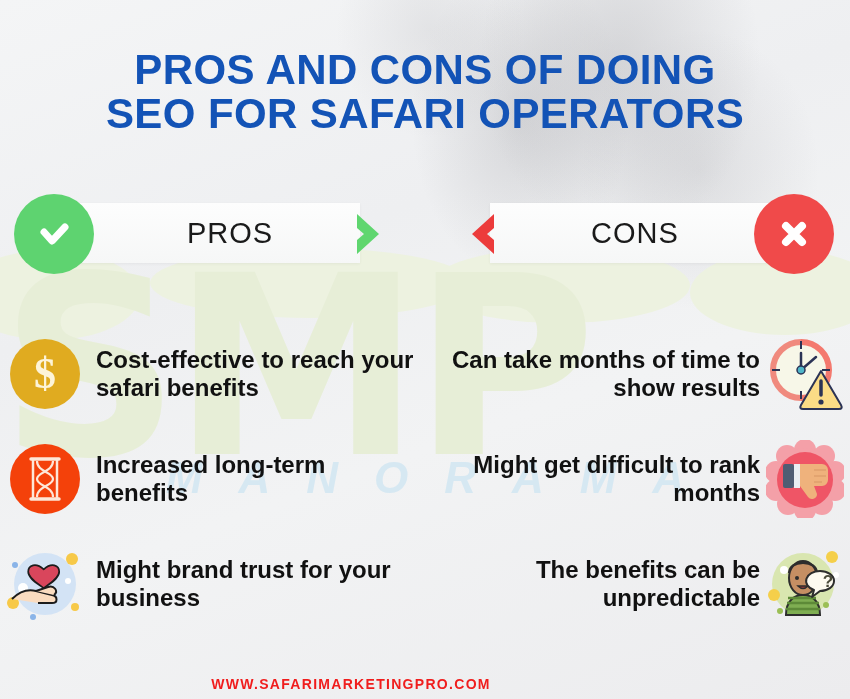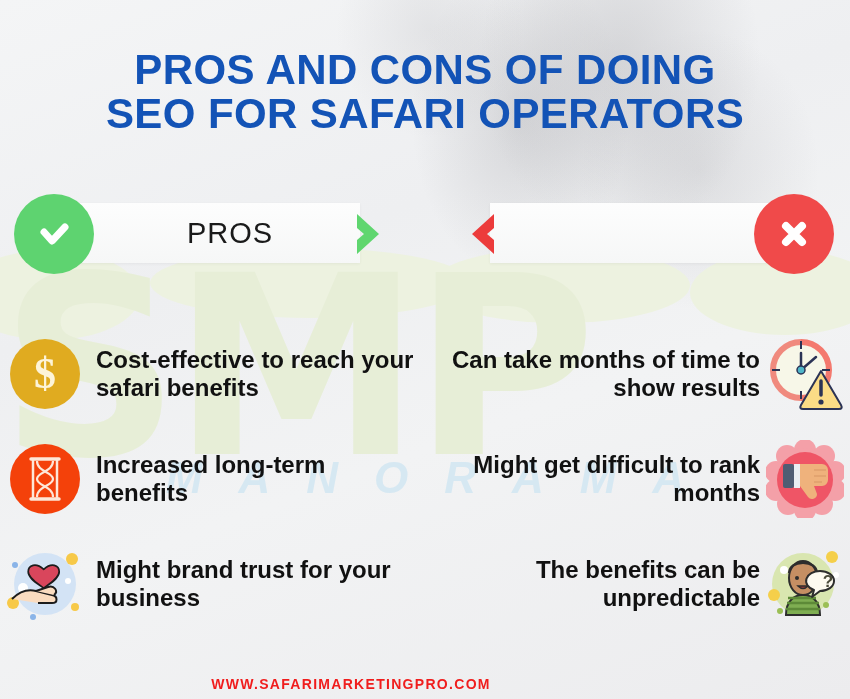--- a/index.html
+++ b/index.html
@@ -152,20 +152,21 @@
         <path d="M8 4 L30 24 L8 44 L8 30 L15 24 L8 18 Z" fill="#5fd66f"></path>
       </svg>
     </div>
 
     <div class="chev red">
       <svg width="48" height="48" viewBox="0 0 48 48" aria-hidden="true">
         <path d="M40 4 L18 24 L40 44 L40 30 L33 24 L40 18 Z" fill="#ec3b3b"></path>
       </svg>
     </div>
 
+    <div class="band-label cons">CONS</div>
 
     <div class="bigcircle red">
       <svg width="46" height="46" viewBox="0 0 46 46" aria-hidden="true">
         <path d="M15 15 L31 31 M31 15 L15 31" fill="none" stroke="#ffffff" stroke-width="8" stroke-linecap="round"></path>
       </svg>
     </div>
   </div>
 
   <div class="row r1">
     <div class="cell pros">

